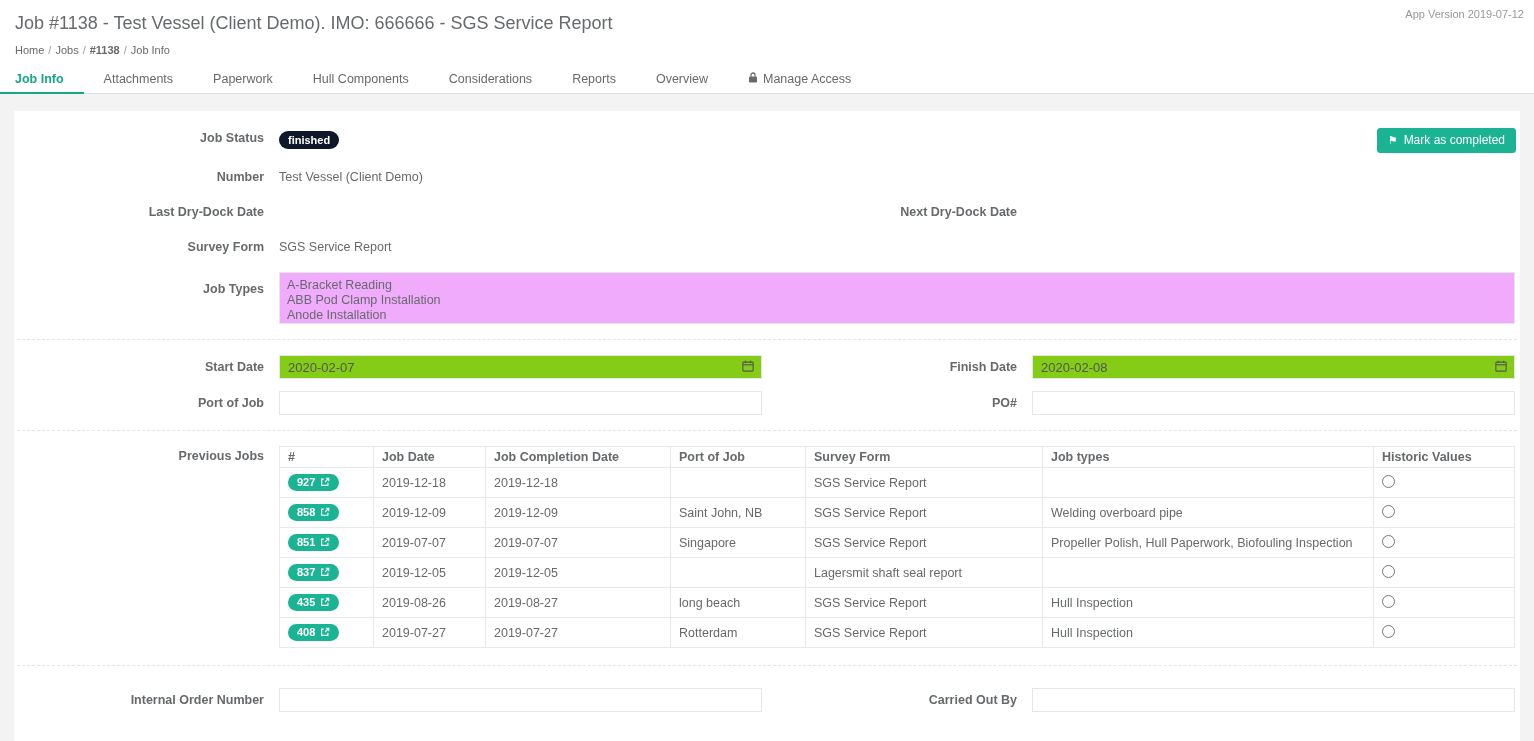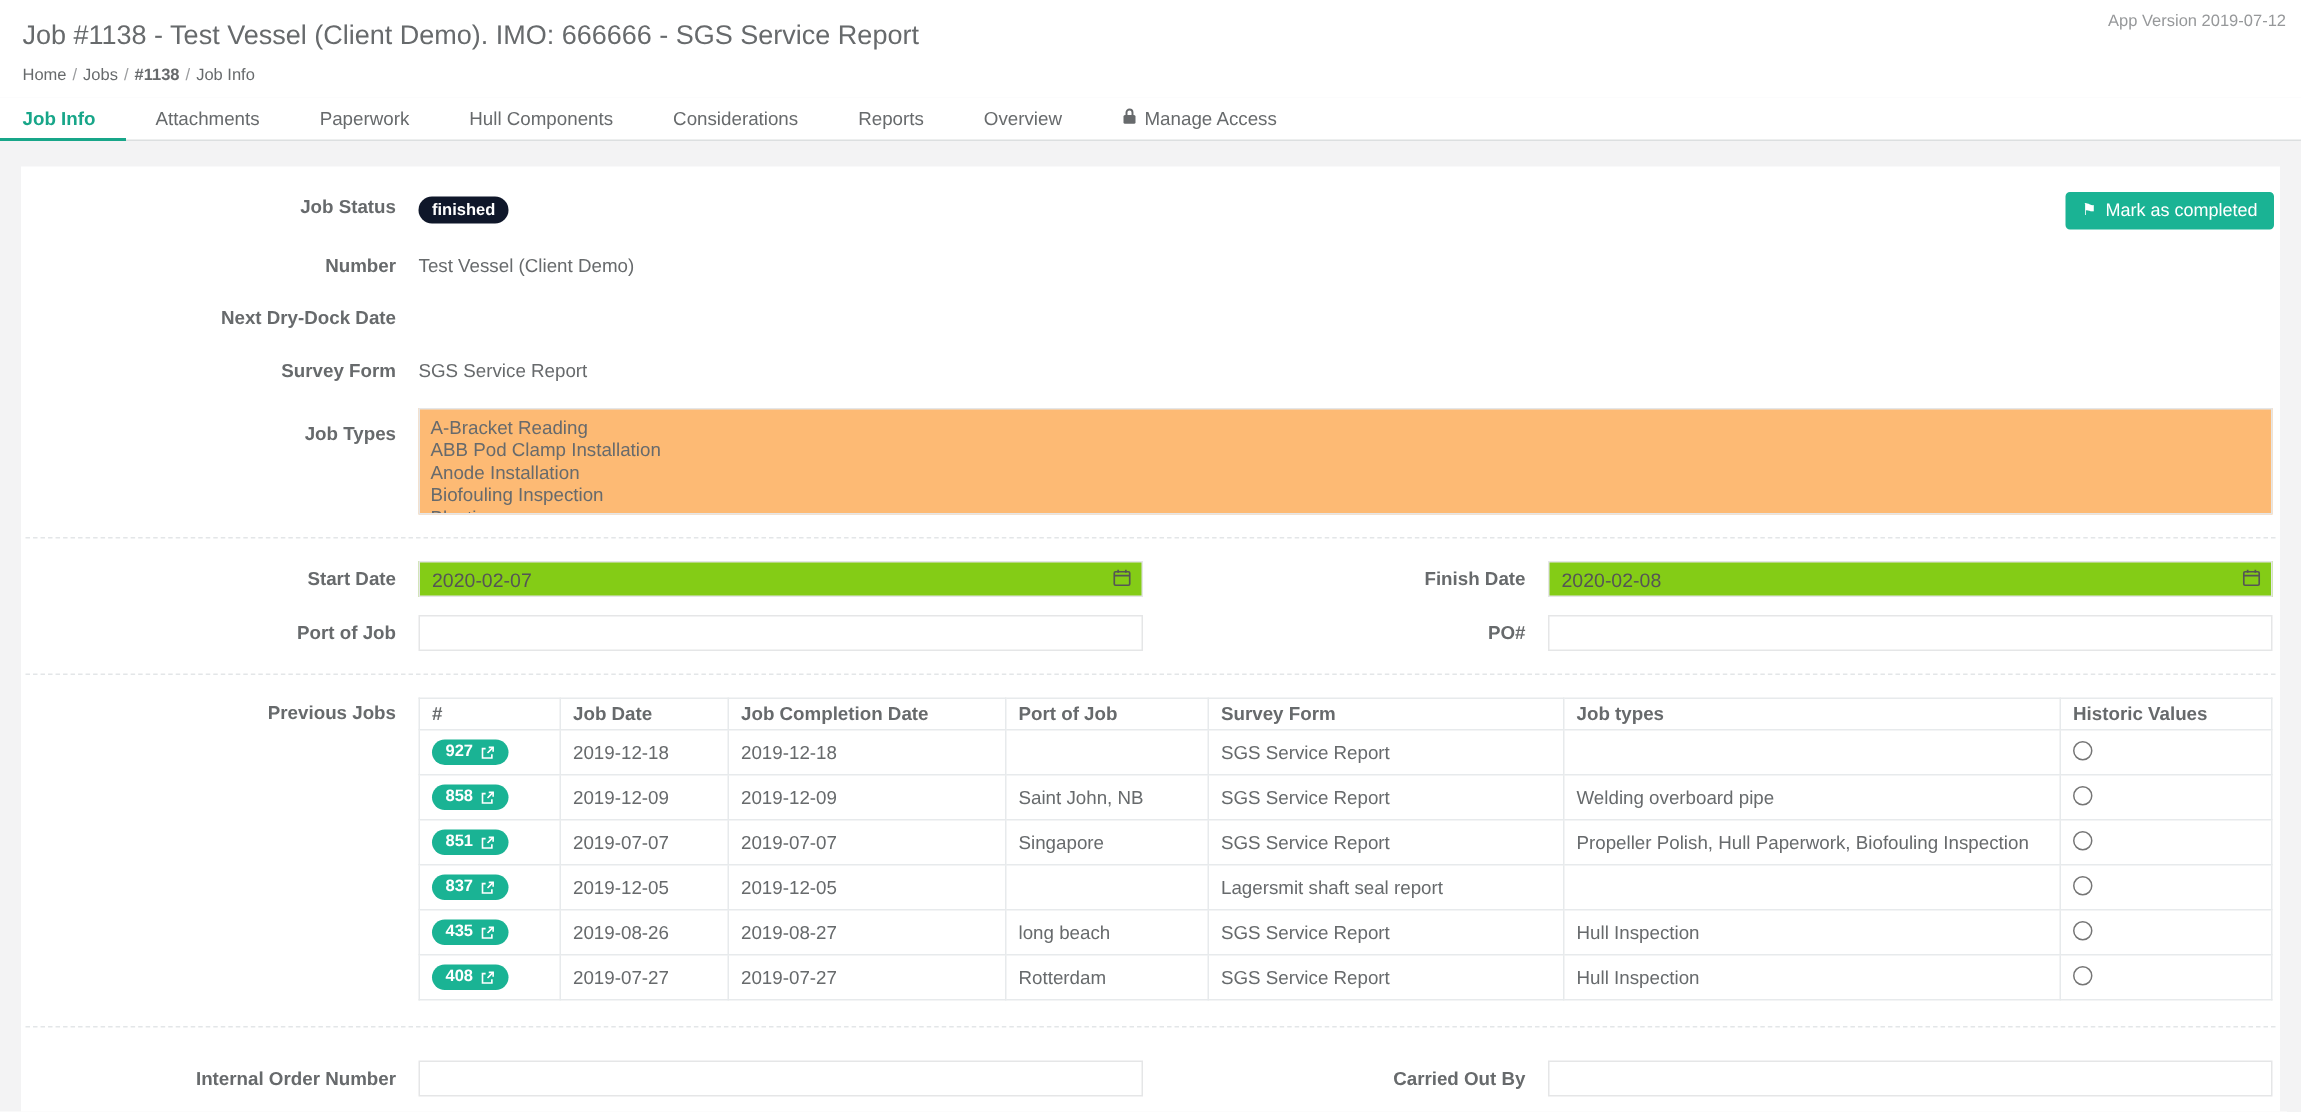--- a/index.html
+++ b/index.html
@@ -48,21 +48,21 @@
   }
   .btn-complete {
     position:absolute; top:17px; right:4px;
     background:#1ab394; border:1px solid #1ab394; color:#fff;
     font-size:12px; font-family:inherit; border-radius:3px; padding:5px 10px;
     display:inline-flex; align-items:center; gap:6px; cursor:pointer; line-height:13px;
   }
   .flag-glyph { font-size:11px; line-height:11px; }
 
   .listbox {
-    border:1px solid #e5e6e7; background:#fdba74; height:71px; overflow:hidden;
+    border:1px solid #e5e6e7; background:#f0abfc; height:52px; overflow:hidden;
     margin-left:15px; margin-right:5px; flex:1; padding-top:5px;
   }
   .listbox .opt { padding:0 7px; font-size:12.5px; line-height:15px; cursor:default; }
 
   hr.dashed { border:none; border-top:1px dashed #e3e6e8; margin:15px 3px; }
 
   .text-input {
     height:24px; width:100%; border:1px solid #e5e6e7; background:#fff;
     padding:1px 8px; font-family:inherit; font-size:13px; color:#676a6c; outline:none;
   }
@@ -78,21 +78,21 @@
   table.pj { width:100%; border-collapse:collapse; table-layout:fixed; }
   .pj th {
     border:1px solid #e7eaec; font-size:12.5px; font-weight:700;
     text-align:left; padding:3px 8px; color:#676a6c;
   }
   .pj td {
     border:1px solid #e7eaec; font-size:12.5px; text-align:left;
     padding:6px 8px; color:#676a6c; overflow:hidden; white-space:nowrap;
   }
   .badge-link {
-    display:inline-flex; align-items:center; gap:5px; background:#1ab394;
+    display:inline-flex; gap:5px; background:#1ab394;
     color:#fff; font-size:11px; font-weight:700; padding:3px 9px;
     border-radius:10px; cursor:pointer; line-height:11px;
   }
   .pj input[type="radio"] { margin:0; width:13px; height:13px; cursor:pointer; }
 </style>
 </head>
 <body>
 
 <div class="top">
   <div class="app-version">App Version 2019-07-12</div>
@@ -145,20 +145,24 @@
       <div class="lbl">Job Status</div>
       <div class="val"><span class="status-badge">finished</span></div>
     </div>
 
     <div class="form-row">
       <div class="lbl">Number</div>
       <div class="val">Test Vessel (Client Demo)</div>
     </div>
 
     <div class="form-row">
+      <div class="half">
+        <div class="lbl">Last Dry-Dock Date</div>
+        <div class="fld"></div>
+      </div>
       <div class="half">
         <div class="lbl">Next Dry-Dock Date</div>
         <div class="fld"></div>
       </div>
     </div>
 
     <div class="form-row">
       <div class="lbl">Survey Form</div>
       <div class="val">SGS Service Report</div>
     </div>

